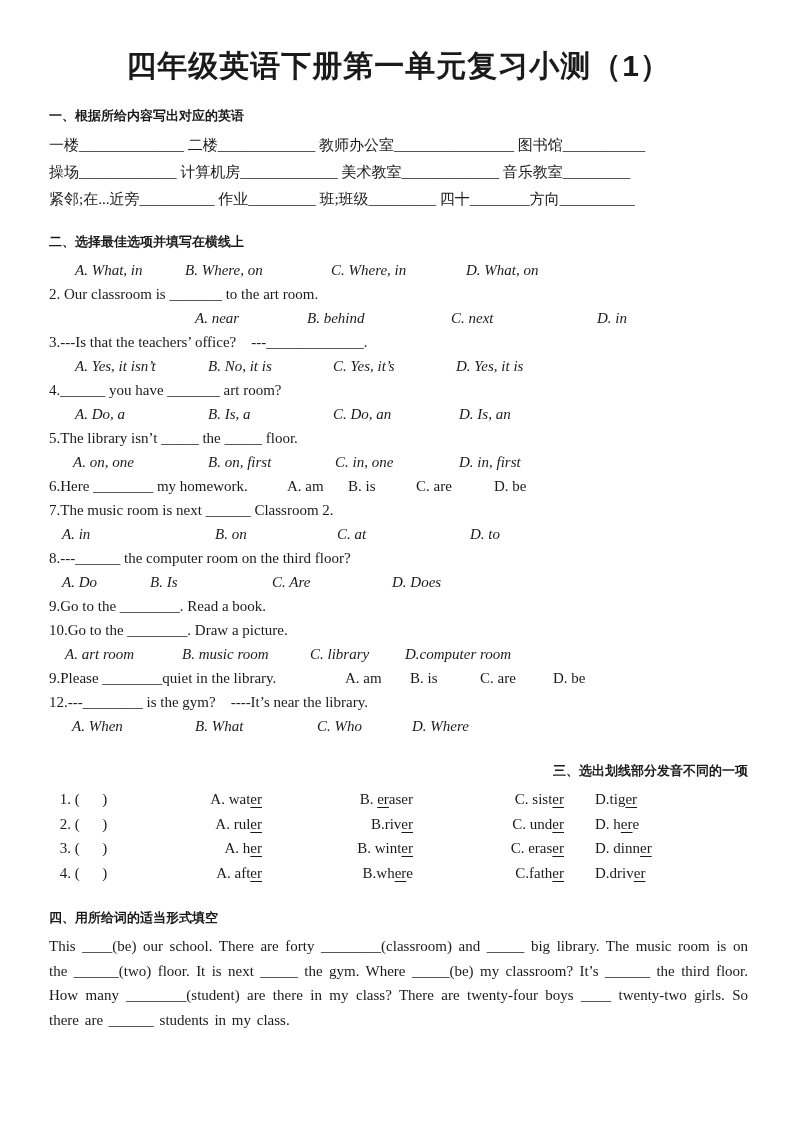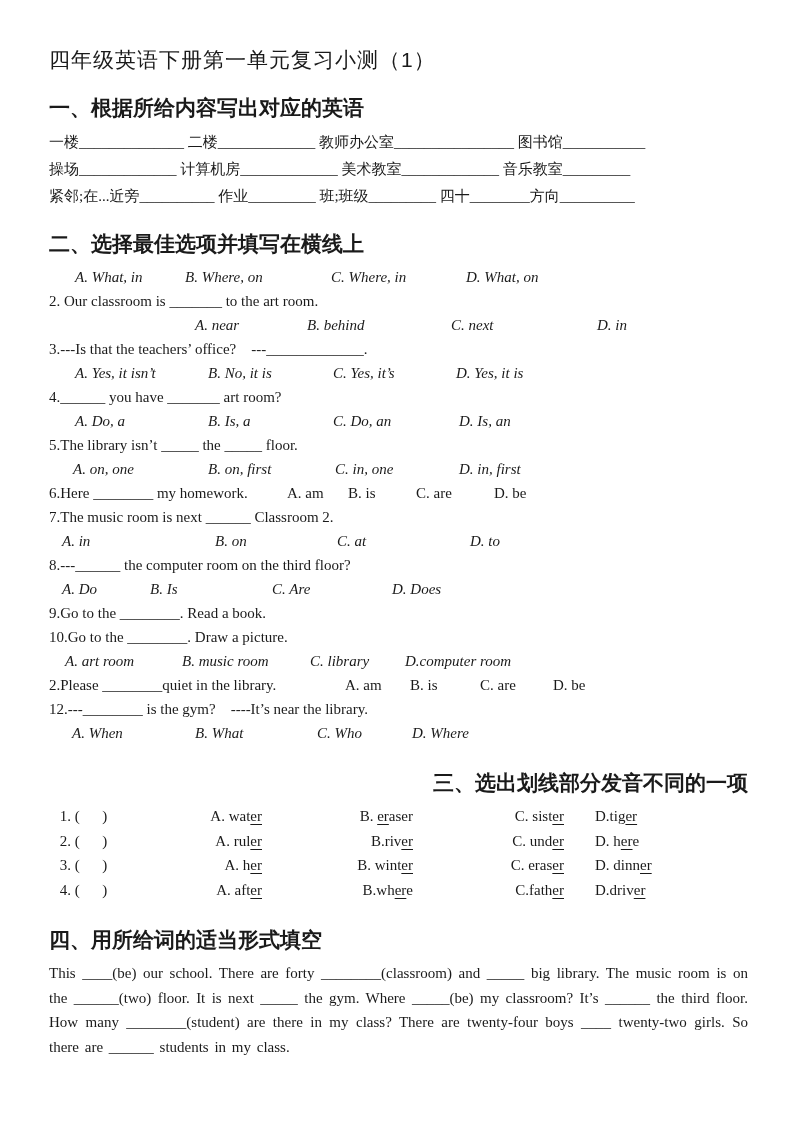--- a/index.html
+++ b/index.html
@@ -7,26 +7,26 @@
     width:793px;height:1122px;box-sizing:border-box;
     background:#ffffff;color:#1a1a1a;
     padding:46px 45px 0 49px;
     font-family:"Liberation Serif","DejaVu Serif",serif;
     font-size:15px;
     overflow:hidden;
     margin:0 auto;
   }
   .title{
     font-family:"Liberation Sans","DejaVu Sans",sans-serif;
-    font-weight:normal;font-size:21px;text-align:left;
+    font-weight:bold;font-size:30px;text-align:center;
     margin:0 0 20px 0;letter-spacing:1px;
   }
   .heading{
     font-family:"Liberation Sans","DejaVu Sans",sans-serif;
-    font-weight:bold;font-size:21px;
+    font-weight:bold;font-size:13px;
     margin:0 0 7px 0;
   }
   .sec{margin-top:0;}
   .sec2{margin-top:20px;}
   .sec3{margin-top:24px;text-align:right;}
   .sec4{margin-top:24px;}
   .vline{
     line-height:27px;white-space:pre-wrap;
   }
   .qline{
@@ -134,21 +134,21 @@
 
     <div class="qline">10.Go to the ________. Draw a picture.</div>
     <div class="opts" style="padding-left:16px">
       <span class="opt" style="width:117px">A. art room</span>
       <span class="opt" style="width:128px">B. music room</span>
       <span class="opt" style="width:95px">C. library</span>
       <span class="opt">D.computer room</span>
     </div>
 
     <div class="inlineq">
-      <span class="qtext" style="width:296px">2.Please ________quiet in the library.</span>
+      <span class="qtext" style="width:296px">9.Please ________quiet in the library.</span>
       <span class="opt" style="width:65px">A. am</span>
       <span class="opt" style="width:70px">B. is</span>
       <span class="opt" style="width:73px">C. are</span>
       <span class="opt">D. be</span>
     </div>
 
     <div class="qline">12.---________ is the gym?    ----It’s near the library.</div>
     <div class="opts" style="padding-left:23px">
       <span class="opt" style="width:123px">A. When</span>
       <span class="opt" style="width:122px">B. What</span>

